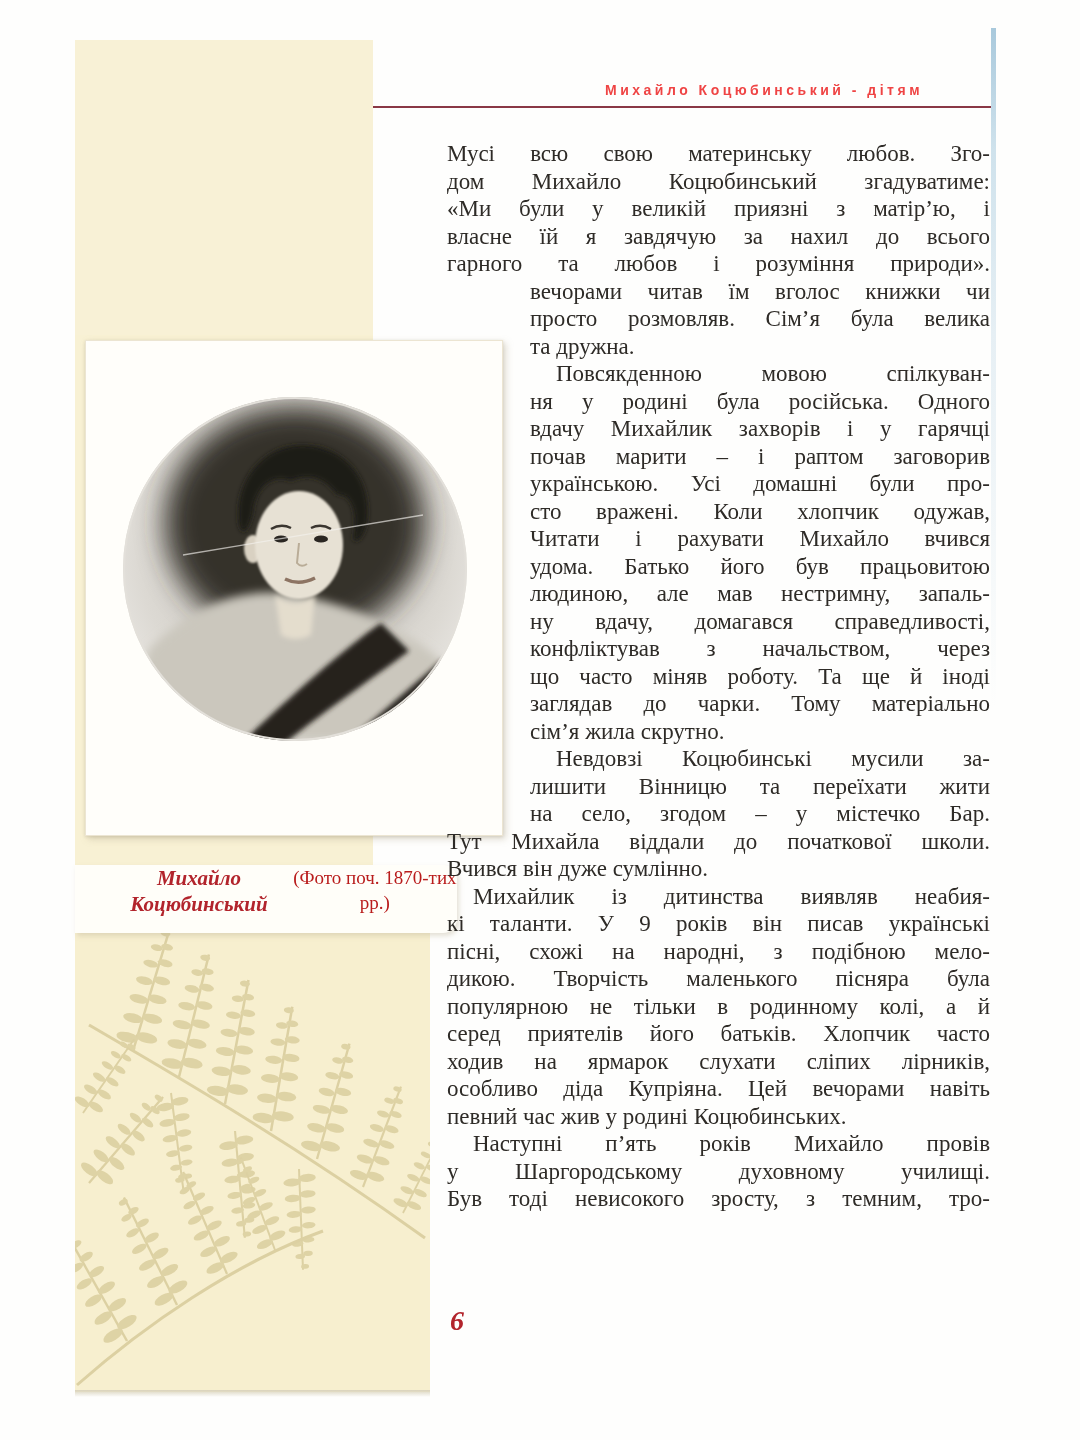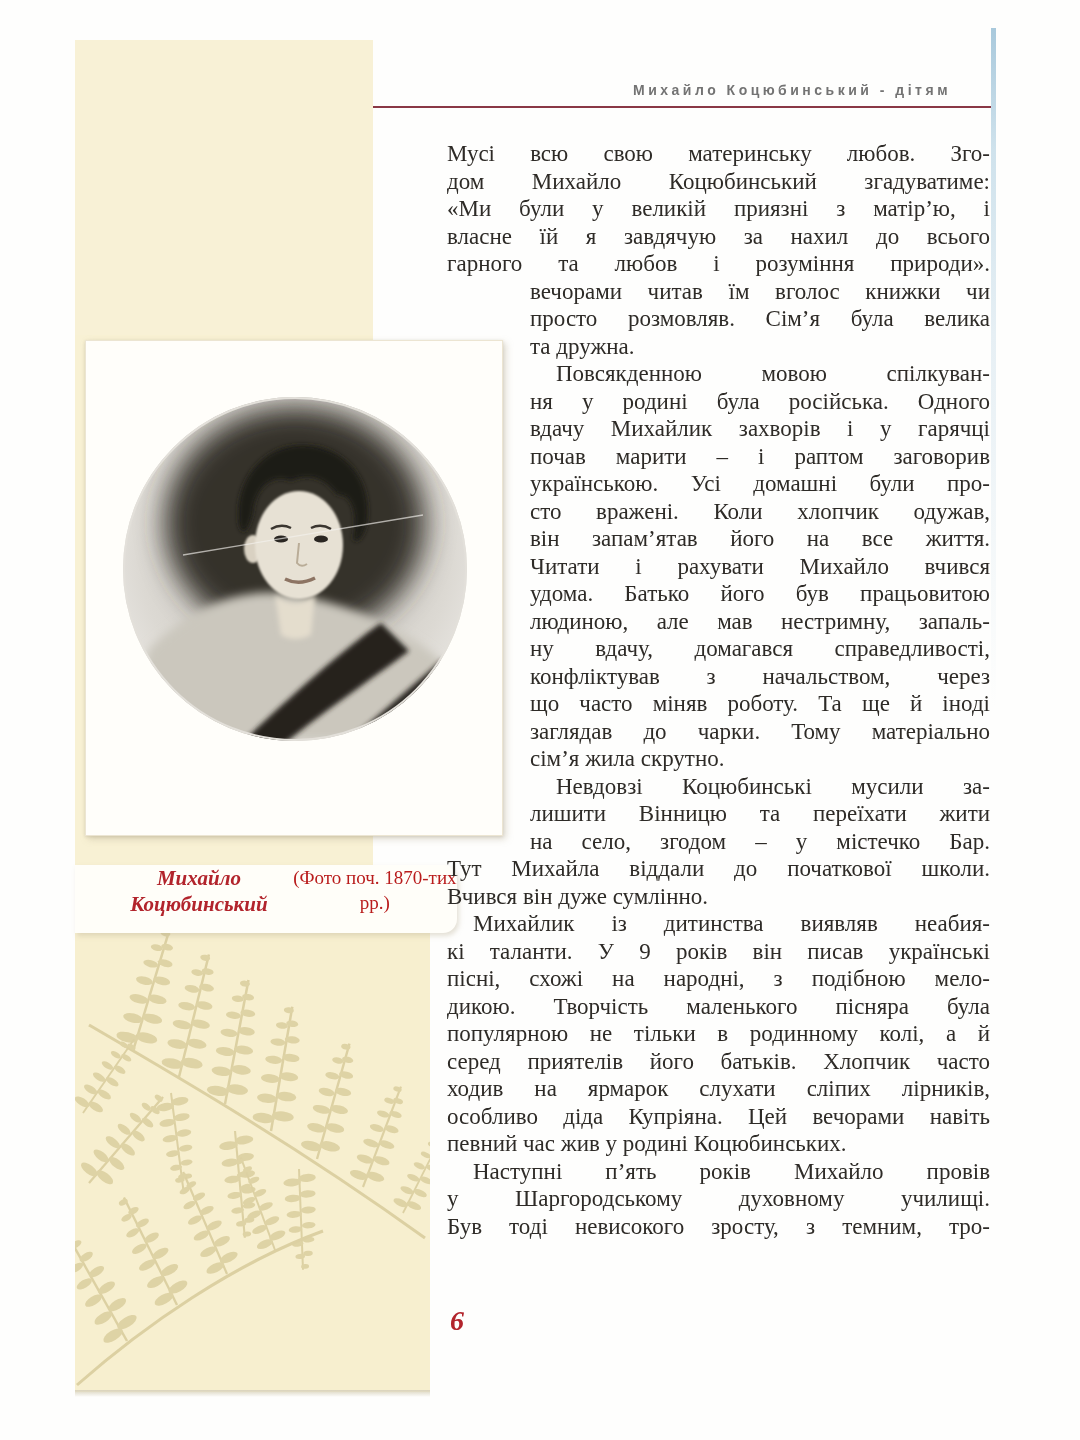--- a/index.html
+++ b/index.html
@@ -16,24 +16,24 @@
 
   
   .cream { position: absolute; background: #f8f1d6; }
   #cream-top    { left: 75px;  top: 40px;   width: 298px; height: 295px; }
   #cream-mid    { left: 75px;  top: 335px;  width: 298px; height: 600px; background:#f8f1d4; }
   #cream-bottom { left: 75px;  top: 933px;  width: 355px; height: 459px; background:#f7efcf; }
 
   
   #running-header {
     position: absolute; left: 373px; top: 82px; width: 622px;
-    text-align: right; padding-right: 44px;
+    text-align: right; padding-right: 72px;
     font-family: "Liberation Sans", sans-serif;
     font-size: 14px; font-weight: 600; letter-spacing: 3.5px;
-    color: #737373;
+    color: #ef4444;
   }
   #header-rule {
     position: absolute; left: 373px; top: 106px; width: 622px; height: 2px;
     background: #8a3845;
   }
 
   
   #photo-card {
     position: absolute; left: 85px; top: 340px; width: 418px; height: 496px;
     background: #fffefa;
@@ -210,21 +210,20 @@
     <div class="tblock wrapped">
         <div class="tline">вечорами читав їм вголос книжки чи</div>
         <div class="tline">просто розмовляв. Сім’я була велика</div>
         <div class="tline end">та дружна.</div>
         <div class="tline ind">Повсякденною мовою спілкуван-</div>
         <div class="tline">ня у родині була російська. Одного</div>
         <div class="tline">вдачу Михайлик захворів і у гарячці</div>
         <div class="tline">почав марити – і раптом заговорив</div>
         <div class="tline">українською. Усі домашні були про-</div>
         <div class="tline">сто вражені. Коли хлопчик одужав,</div>
-        <div class="tline">він запам’ятав його на все життя.</div>
         <div class="tline">Читати і рахувати Михайло вчився</div>
         <div class="tline">удома. Батько його був працьовитою</div>
         <div class="tline">людиною, але мав нестримну, запаль-</div>
         <div class="tline">ну вдачу, домагався справедливості,</div>
         <div class="tline">конфліктував з начальством, через</div>
         <div class="tline">що часто міняв роботу. Та ще й іноді</div>
         <div class="tline">заглядав до чарки. Тому матеріально</div>
         <div class="tline end">сім’я жила скрутно.</div>
         <div class="tline ind">Невдовзі Коцюбинські мусили за-</div>
         <div class="tline">лишити Вінницю та переїхати жити</div>

